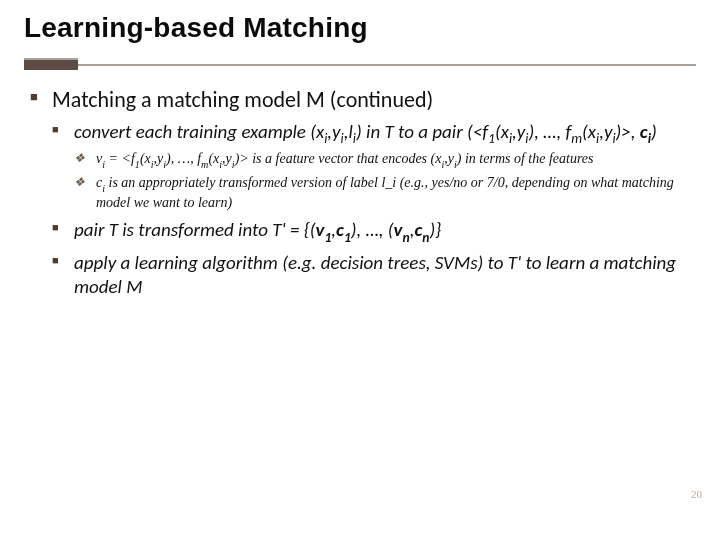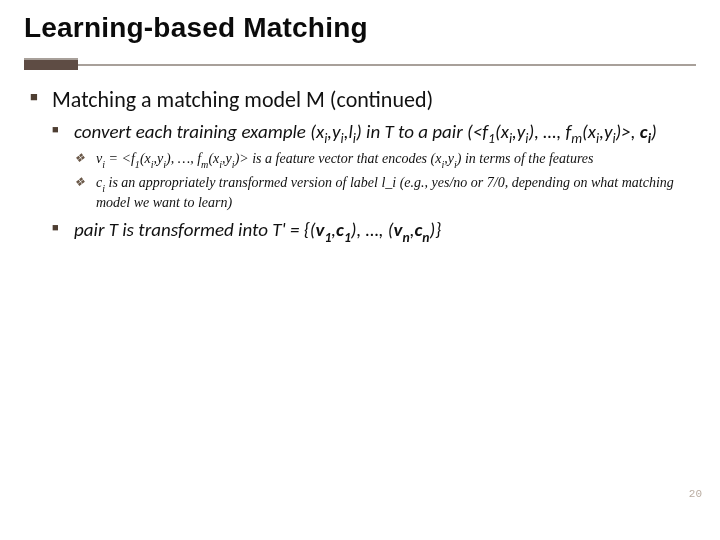--- a/index.html
+++ b/index.html
@@ -60,21 +60,21 @@
   .lvl3 > li { margin: 0 11px 4px 0; padding-left: 22px; position: relative; font-size: 14px; line-height: 1.3; }
   .lvl3 > li::before {
     content: "❖"; position: absolute; left: 0; top: 1px;
     color: #6a5848; font-size: 12px;
   }
 
   .b { font-weight: 600; }
   .sub { font-size: 0.72em; vertical-align: sub; position: relative; top: 1px; }
   .page-num {
     position: absolute; right: 18px; bottom: 12px;
-    font-family: Liberation Mono, monospace; font-size: 11px; color: #b9aca1;
+    font-family: Liberation Serif, serif; font-size: 11px; color: #b9aca1;
   }
 </style>
 </head>
 <body>
 
 <div class="slide">
 
   <h1 class="title">Learning-based Matching</h1>
 
   <div class="rule-wrap">
@@ -99,20 +99,23 @@
               <li>
                 <span>c</span><span class="sub">i</span><span> is an appropriately transformed version of label l_i (e.g., yes/no or 7/0, depending on what matching model we want to learn)</span>
               </li>
             </ul>
           </li>
 
           <li class="font-sans">
             <span>pair T is transformed into T' = {(</span><span class="b">v</span><span class="b sub">1</span><span>,</span><span class="b">c</span><span class="b sub">1</span><span>), …, (</span><span class="b">v</span><span class="b sub">n</span><span>,</span><span class="b">c</span><span class="b sub">n</span><span>)}</span>
           </li>
 
+          <li class="font-sans">
+            <span>apply a learning algorithm (e.g. decision trees, SVMs) to T' to learn a matching model M</span>
+          </li>
 
         </ul>
       </li>
     </ul>
   </div>
 
   <div class="page-num">20</div>
 </div>
 
 </body></html>

